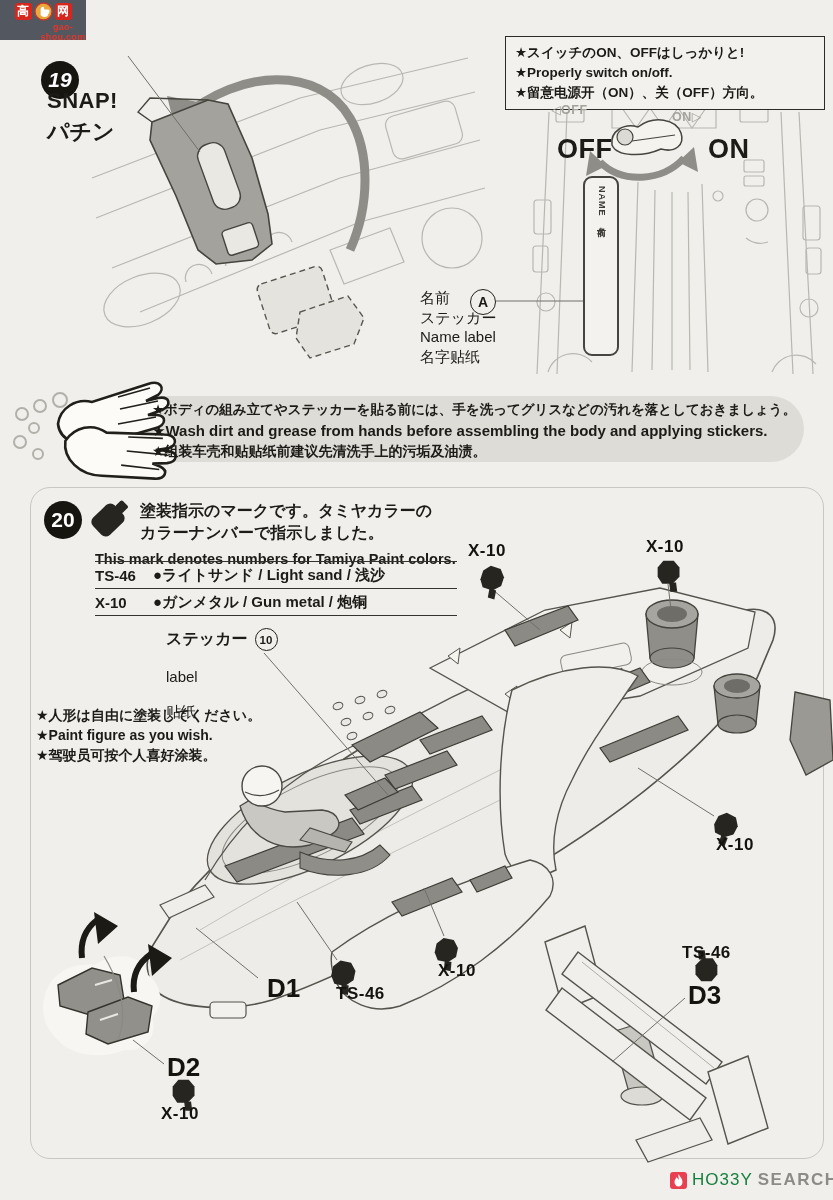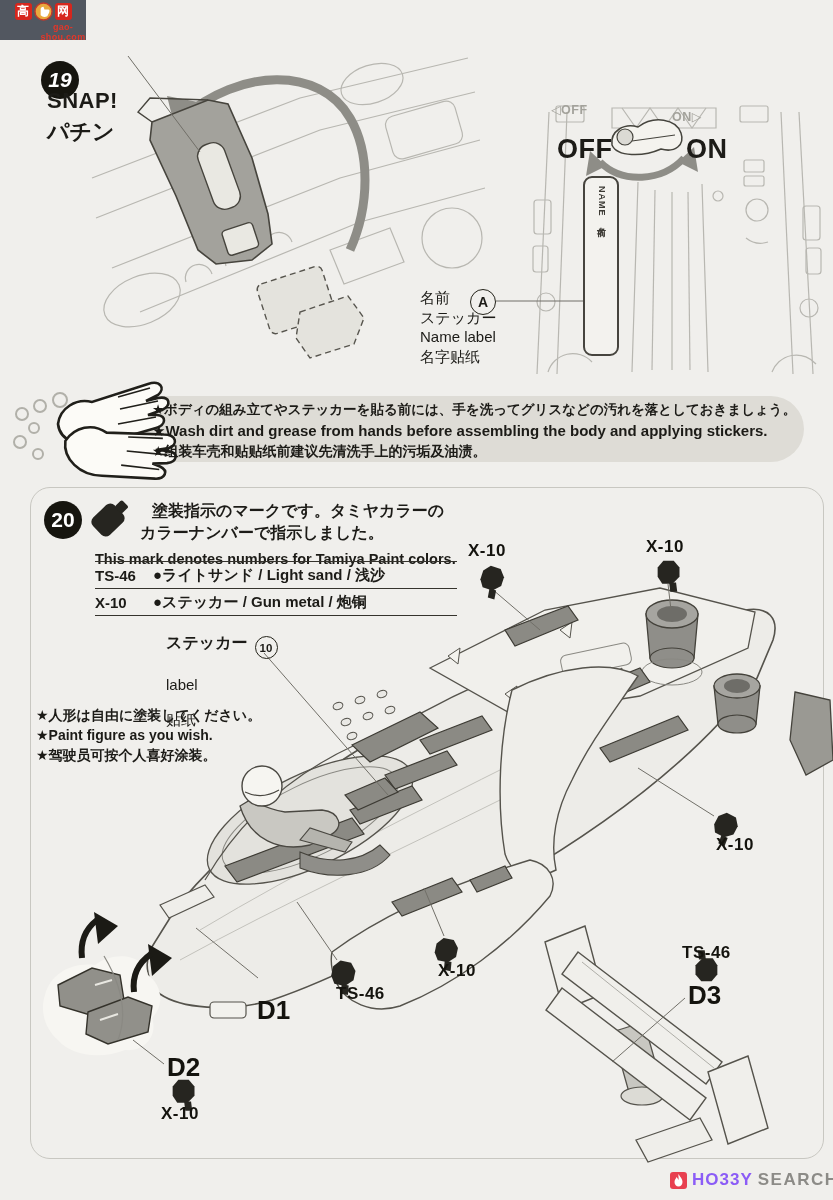--- a/index.html
+++ b/index.html
@@ -33,21 +33,21 @@
   .pcode{display:inline-block;width:58px;}
   .fig-notes div{font-size:14px;font-weight:600;line-height:20px;white-space:nowrap;}
   .callout{position:absolute;z-index:2;font-size:17px;font-weight:700;letter-spacing:.5px;color:#14130e;white-space:nowrap;}
   .part-label{position:absolute;z-index:2;font-size:26px;font-weight:700;color:#14130e;white-space:nowrap;}
   .stk-annot{position:absolute;z-index:2;left:166px;top:628px;}
   .stk-row1{display:flex;align-items:center;gap:7px;}
   .stk-ja{font-size:16px;font-weight:600;}
   .stk-sub{font-size:15px;font-weight:500;line-height:19px;margin-top:16px;}
   .footer{position:absolute;z-index:2;left:670px;top:1170px;display:flex;align-items:center;gap:5px;}
   .flame-box{width:17px;height:17px;border-radius:3px;background:#e84050;display:flex;align-items:center;justify-content:center;}
-  .brand1{font-size:17px;font-weight:700;color:#8b5cf6;letter-spacing:1px;}
+  .brand1{font-size:17px;font-weight:400;color:#15803d;letter-spacing:1px;}
   .brand2{font-size:17px;font-weight:700;color:#8c8b87;letter-spacing:1.5px;}
   .wm{position:absolute;z-index:3;left:0;top:0;width:86px;height:40px;background:#525760;}
   .wm-row{display:flex;align-items:center;justify-content:center;gap:2px;padding-top:2px;}
   .wm-sq{width:17px;height:17px;background:#d7261d;border-radius:3px;color:#fff;font-size:12px;font-weight:800;
          display:flex;align-items:center;justify-content:center;}
   .wm-url{text-align:center;font-size:9px;font-weight:700;color:#e2372a;letter-spacing:.3px;margin-top:1px;padding-left:40px;}
 </style>
 </head>
 <body>
 
@@ -294,25 +294,30 @@
       </svg>
       <div class="wm-sq">网</div>
     </div>
     <div class="wm-url">gao-shou.com</div>
   </div>
 
   <div class="badge" style="left:41px;top:61px;font-style:italic;">19</div>
   <div class="txt" style="left:47px;top:88px;font-size:22px;font-weight:800;letter-spacing:.5px;">SNAP!</div>
   <div class="txt" style="left:47px;top:117px;font-size:22px;font-weight:600;">パチン</div>
 
+  <div class="notes-box">
+    <p>★スイッチのON、OFFはしっかりと!</p>
+    <p>★Properly switch on/off.</p>
+    <p>★留意电源开（ON）、关（OFF）方向。</p>
+  </div>
 
   <div class="txt molded" style="left:551px;top:102px;">◁OFF</div>
   <div class="txt molded" style="left:672px;top:109px;">ON▷</div>
   <div class="txt bigsw" style="left:557px;top:134px;">OFF</div>
-  <div class="txt bigsw" style="left:686px;top:134px;">ON</div>
+  <div class="txt bigsw" style="left:708px;top:134px;">ON</div>
 
   <div class="sticker">
     <div class="sticker-inner">
       <span>NAME</span>
       <span>名前</span>
     </div>
   </div>
 
   <div class="ring txt" style="left:470px;top:289px;width:24px;height:24px;font-size:14px;font-weight:600;">A</div>
   <div class="txt namelines" style="left:420px;top:288px;">
@@ -322,59 +327,59 @@
     <div>名字贴纸</div>
   </div>
 
   <div class="banner-text">
     <div class="b-ja">★ボディの組み立てやステッカーを貼る前には、手を洗ってグリスなどの汚れを落としておきましょう。</div>
     <div class="b-en">★Wash dirt and grease from hands before assembling the body and applying stickers.</div>
     <div class="b-zh">★组装车壳和贴贴纸前建议先清洗手上的污垢及油渍。</div>
   </div>
 
   <div class="badge" style="left:44px;top:501px;">20</div>
-  <div class="txt note-ja" style="left:140px;top:501px;margin-left:12px;">塗装指示のマークです。タミヤカラーの</div>
+  <div class="txt note-ja" style="left:140px;top:501px;">塗装指示のマークです。タミヤカラーの</div>
   <div class="txt note-ja" style="left:140px;top:523px;text-align:center;">カラーナンバーで指示しました。</div>
   <div class="txt note-en" style="left:95px;top:545px;margin-top:6px;">This mark denotes numbers for Tamiya Paint colors.</div>
 
   <div class="ptable">
     <div class="prow">
       <span class="pcode">TS-46</span>
       <span>●ライトサンド / Light sand / 浅沙</span>
     </div>
     <div class="prow">
       <span class="pcode">X-10</span>
-      <span>●ステッカー / Gun metal / 炮铜</span>
+      <span>●ガンメタル / Gun metal / 炮铜</span>
     </div>
   </div>
 
   <div class="stk-annot">
     <div class="stk-row1">
       <span class="stk-ja">ステッカー</span>
-      <span class="ring" style="width:21px;height:21px;font-size:11.5px;font-weight:700;margin-top:8px;">10</span>
+      <span class="ring" style="width:21px;height:21px;font-size:11.5px;font-weight:700;">10</span>
     </div>
     <div class="stk-sub">label</div>
     <div class="stk-sub">贴纸</div>
   </div>
 
   <div class="txt fig-notes" style="left:36px;top:705px;">
     <div>★人形は自由に塗装してください。</div>
     <div>★Paint figure as you wish.</div>
     <div>★驾驶员可按个人喜好涂装。</div>
   </div>
 
   <div class="callout" style="left:468px;top:541px;">X-10</div>
   <div class="callout" style="left:646px;top:537px;">X-10</div>
   <div class="callout" style="left:716px;top:835px;">X-10</div>
   <div class="callout" style="left:438px;top:961px;">X-10</div>
   <div class="callout" style="left:336px;top:984px;">TS-46</div>
   <div class="callout" style="left:161px;top:1104px;">X-10</div>
   <div class="callout" style="left:682px;top:943px;">TS-46</div>
 
-  <div class="part-label" style="left:257px;top:973px;margin-top:22px;">D1</div>
+  <div class="part-label" style="left:267px;top:973px;">D1</div>
   <div class="part-label" style="left:167px;top:1052px;">D2</div>
   <div class="part-label" style="left:688px;top:980px;">D3</div>
 
   <div class="footer">
     <div class="flame-box">
       <svg width="11" height="13" viewBox="0 0 11 13">
           <path d="M 5.5,0 C 7,3 9.5,4.5 9.5,8 A 4 4.5 0 0 1 1.5,8 C 1.5,5.5 3,5 3.5,3 C 4.5,4 5,5 5.5,6 C 6,4 5,2 5.5,0 Z" fill="#fff"></path>
         </svg>
     </div>
     <span class="brand1">HO33Y</span>

